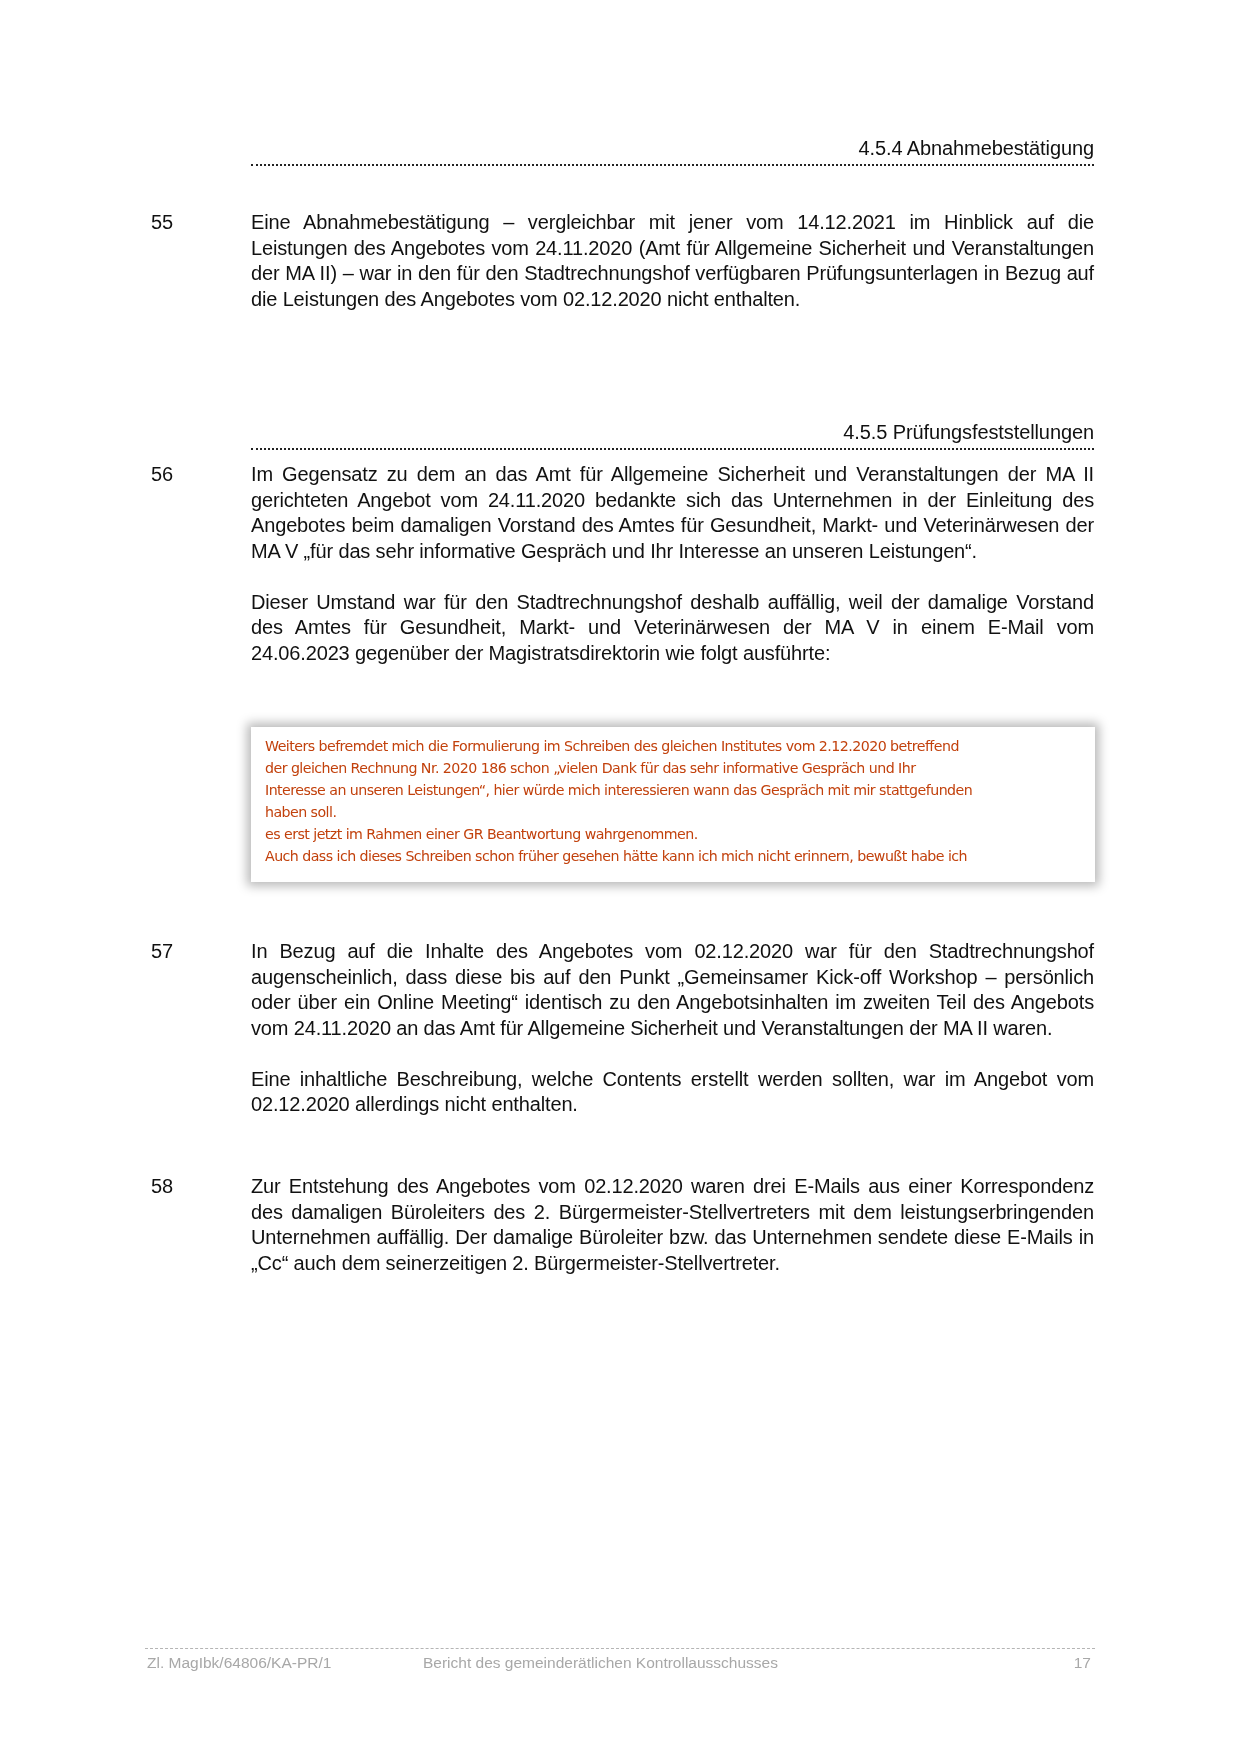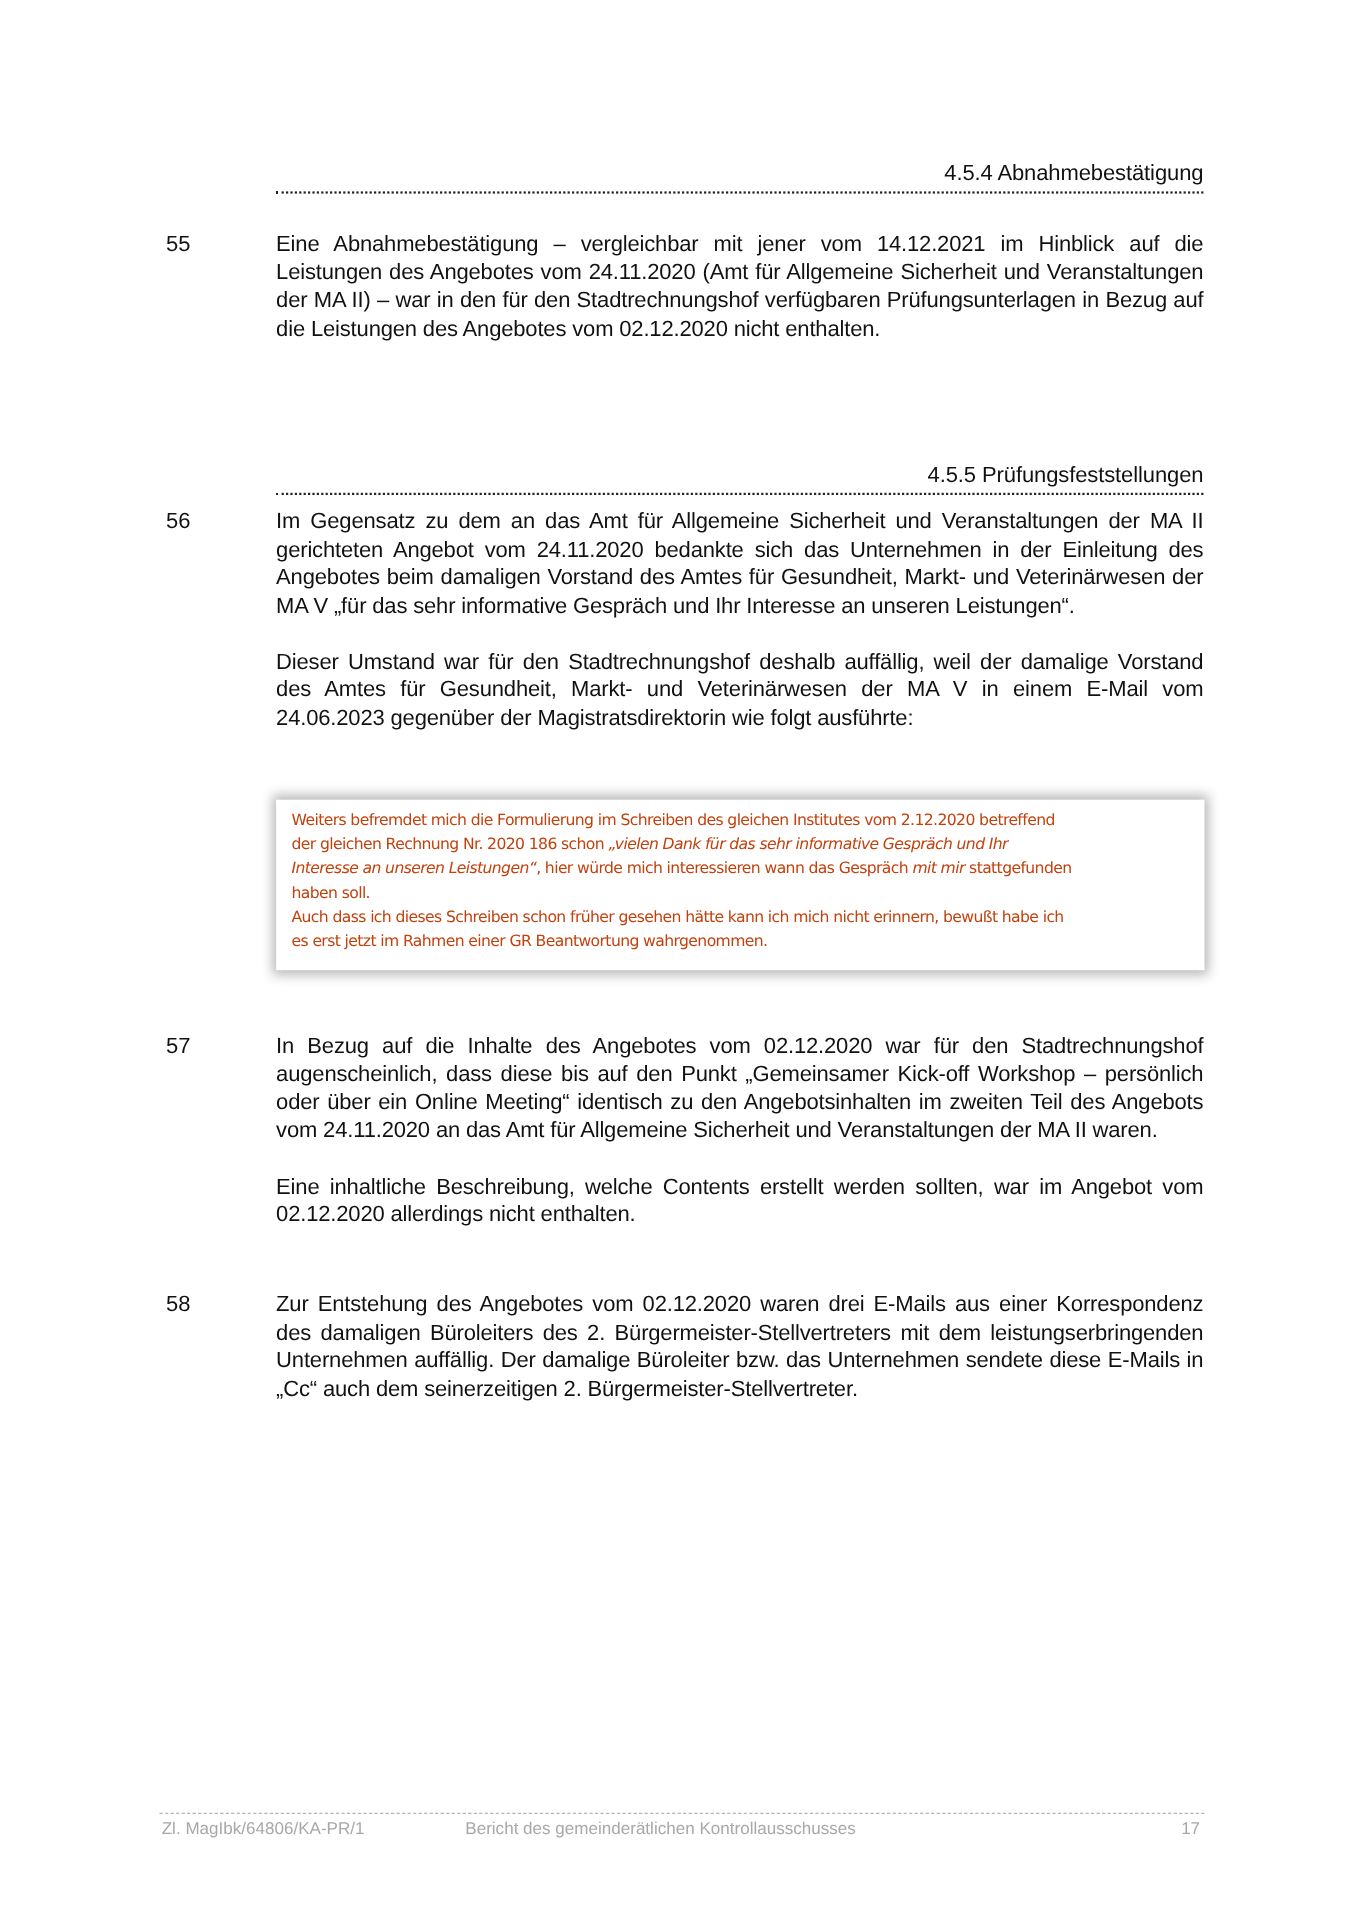--- a/index.html
+++ b/index.html
@@ -69,21 +69,21 @@
       box-shadow: 0 0 10px 4px rgba(0,0,0,0.28);
       padding: 8px 12px 0 14px;
       box-sizing: border-box;
       font-family: "DejaVu Sans", sans-serif;
       font-size: 14.2px;
       line-height: 22px;
       color: #c2410c;
       letter-spacing: -0.55px;
       filter: blur(0.25px);
     }
-    .quote-box .it { font-style: italic; }
+    .quote-box .it { }
     .footer {
       position: absolute;
       left: 145px;
       top: 1648px;
       width: 950px;
       border-top: 1.5px dashed #b5b5b5;
       padding-top: 4px;
       font-family: Liberation Sans, sans-serif;
       font-size: 15.5px;
       color: #a8a8a8;
@@ -91,21 +91,21 @@
     }
     .footer .ref { position: absolute; left: 2px; top: 5px; }
     .footer .title { position: absolute; left: 278px; top: 5px; text-align: center; }
     .footer .pageno { position: absolute; right: 4px; top: 5px; text-align: center; }
   </style>
 </head>
 <body>
 
 <div class="page">
 
-  <div class="section-heading" style="top:146px;text-align:right;">4.5.4  Abnahmebestätigung</div>
+  <div class="section-heading" style="top:136px;text-align:right;">4.5.4  Abnahmebestätigung</div>
 
   <div class="para-row" style="top:210px;">
     <div class="para-num">55</div>
     <div class="para-body">
       <p>Eine Abnahmebestätigung – vergleichbar mit jener vom 14.12.2021 im Hinblick auf die Leistungen des Angebotes vom 24.11.2020 (Amt für Allgemeine Sicherheit und Veranstaltungen der MA II) – war in den für den Stadtrechnungshof verfügbaren Prüfungsunterlagen in Bezug auf die Leistungen des Angebotes vom 02.12.2020 nicht enthalten.</p>
     </div>
   </div>
 
   <div class="section-heading" style="top:420px;">4.5.5  Prüfungsfeststellungen</div>
 
@@ -115,22 +115,22 @@
       <p>Im Gegensatz zu dem an das Amt für Allgemeine Sicherheit und Veranstaltungen der MA II gerichteten Angebot vom 24.11.2020 bedankte sich das Unternehmen in der Einleitung des Angebotes beim damaligen Vorstand des Amtes für Gesundheit, Markt- und Veterinärwesen der MA V „für das sehr informative Gespräch und Ihr Interesse an unseren Leistungen“.</p>
       <p>Dieser Umstand war für den Stadtrechnungshof deshalb auffällig, weil der damalige Vorstand des Amtes für Gesundheit, Markt- und Veterinärwesen der MA V in einem E-Mail vom 24.06.2023 gegenüber der Magistratsdirektorin wie folgt ausführte:</p>
     </div>
   </div>
 
   <div class="quote-box">
     <div>Weiters befremdet mich die Formulierung im Schreiben des gleichen Institutes vom 2.12.2020 betreffend</div>
     <div><span>der gleichen Rechnung Nr. 2020 186 schon </span><span class="it">„vielen Dank für das sehr informative Gespräch und Ihr</span></div>
     <div><span class="it">Interesse an unseren Leistungen“</span><span>, hier würde mich interessieren wann das Gespräch </span><span class="it">mit mir</span><span> stattgefunden</span></div>
     <div>haben soll.</div>
+    <div>es erst jetzt im Rahmen einer GR Beantwortung wahrgenommen.</div>
     <div>Auch dass ich dieses Schreiben schon früher gesehen hätte kann ich mich nicht erinnern,  bewußt habe ich</div>
-    <div>es erst jetzt im Rahmen einer GR Beantwortung wahrgenommen.</div>
   </div>
 
   <div class="para-row" style="top:939px;">
     <div class="para-num">57</div>
     <div class="para-body">
       <p>In Bezug auf die Inhalte des Angebotes vom 02.12.2020 war für den Stadtrechnungshof augenscheinlich, dass diese bis auf den Punkt „Gemeinsamer Kick-off Workshop – persönlich oder über ein Online Meeting“ identisch zu den Angebotsinhalten im zweiten Teil des Angebots vom 24.11.2020 an das Amt für Allgemeine Sicherheit und Veranstaltungen der MA II waren.</p>
       <p>Eine inhaltliche Beschreibung, welche Contents erstellt werden sollten, war im Angebot vom 02.12.2020 allerdings nicht enthalten.</p>
     </div>
   </div>
 

